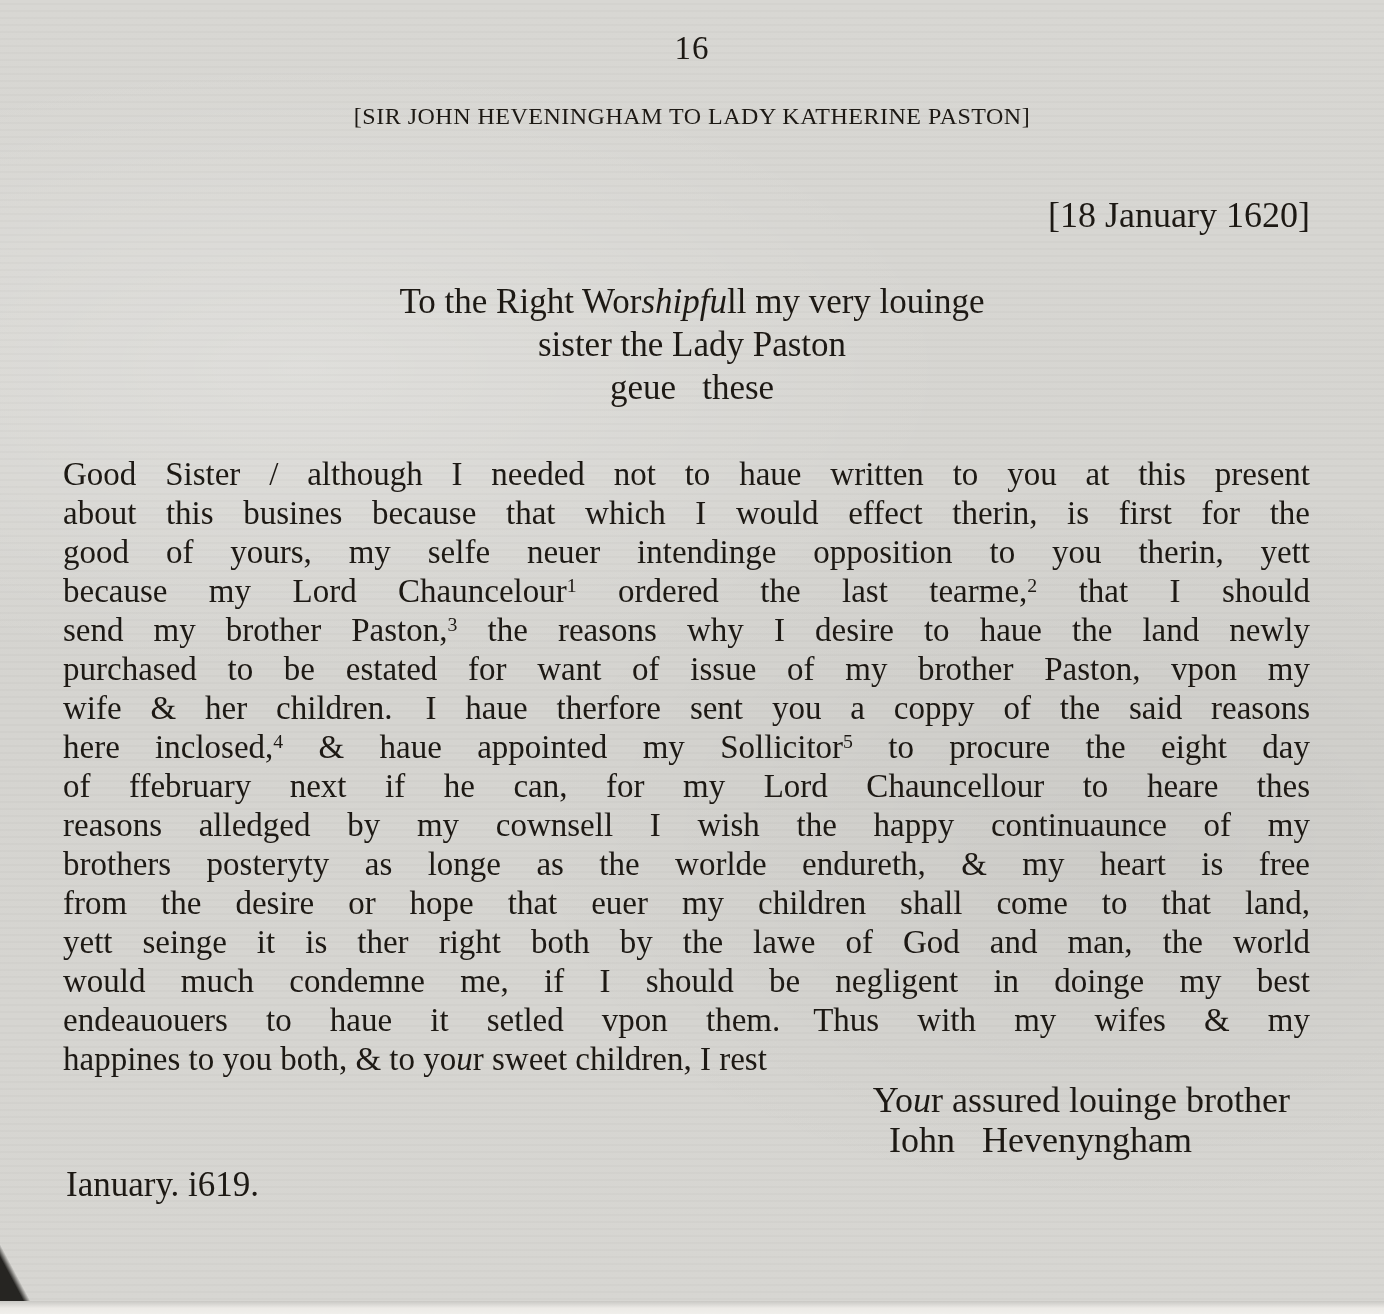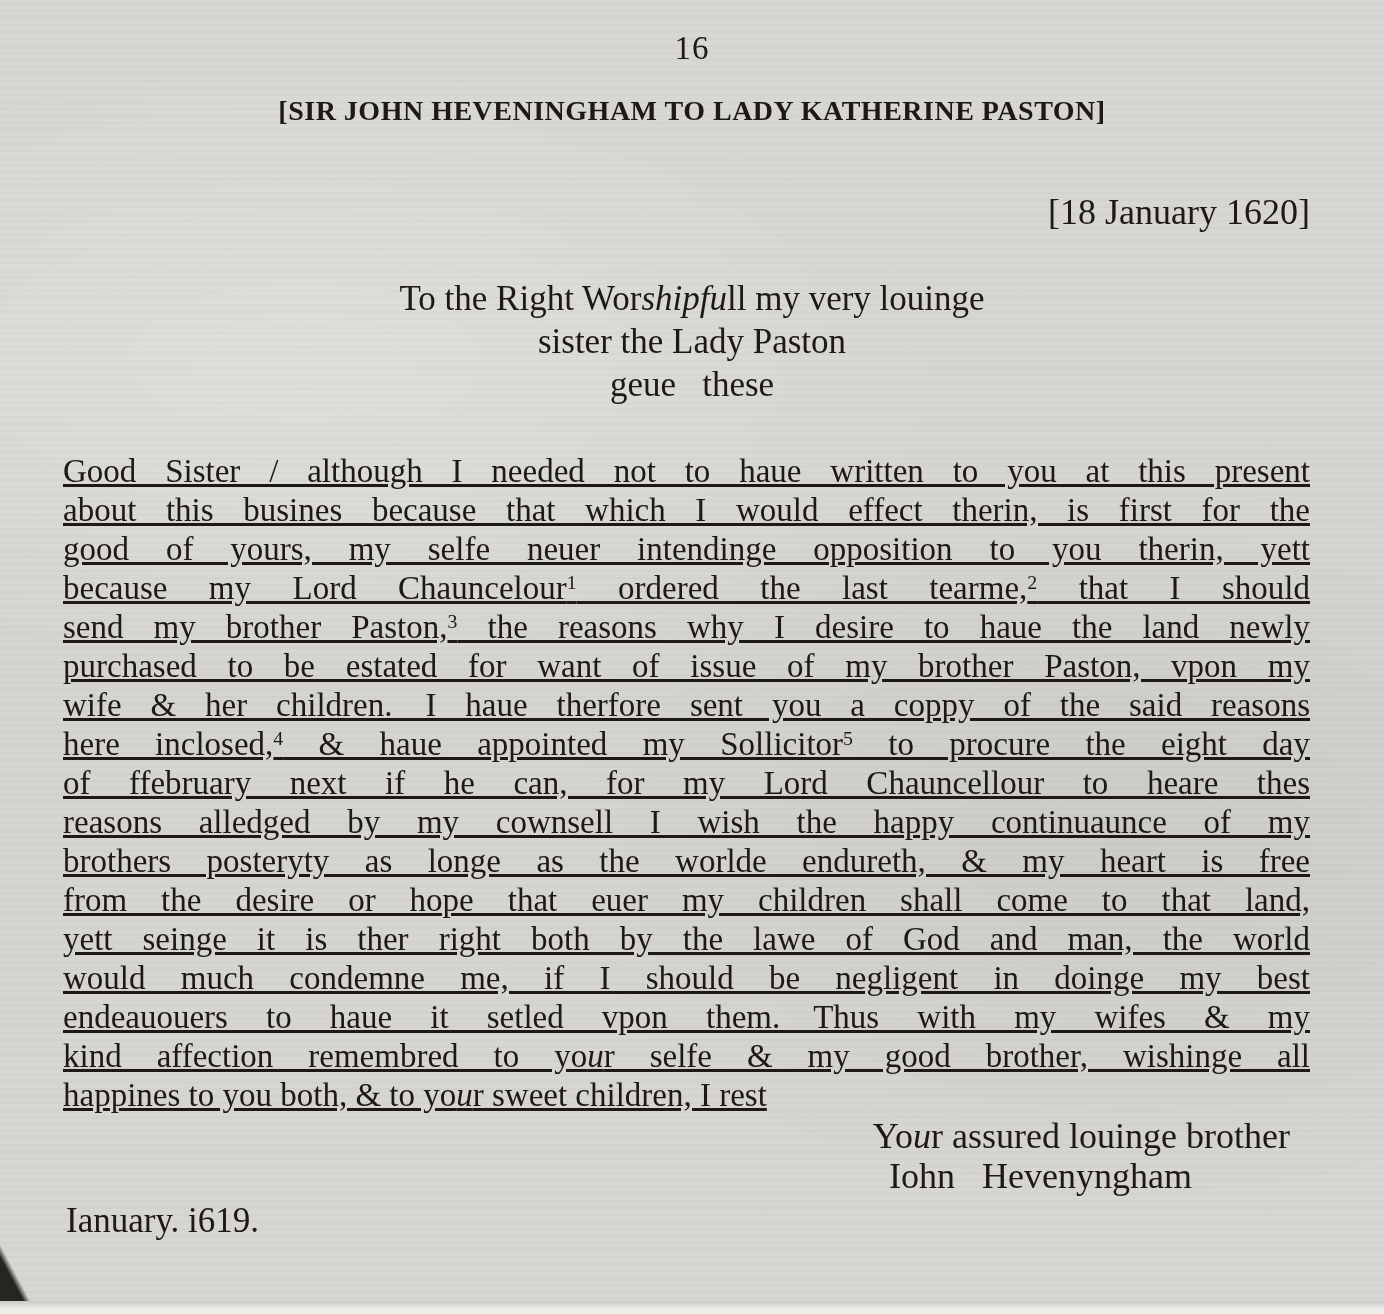--- a/index.html
+++ b/index.html
@@ -43,44 +43,43 @@
     position: relative;
     z-index: 1;
   }
   .page-number {
     text-align: center;
     padding-top: 30px;
     font-size: 33px;
     letter-spacing: 1px;
   }
   .heading {
-    margin-top: 28px;
+    margin-top: 36px;
     text-align: center;
-    font-size: 28px;
+    font-size: 24px;
     white-space: nowrap;
     letter-spacing: 0.5px;
-    font-weight: bold;
+    font-weight: normal;
   }
   .date-line {
     margin-top: 64px;
     text-align: right;
     padding-right: 74px;
     font-size: 36px;
   }
   .address {
     margin-top: 44px;
     text-align: center;
     font-size: 35px;
     line-height: 43px;
   }
   .letter-body {
     margin: 46px 74px 0 63px;
     font-size: 33px;
     line-height: 39px;
-    text-decoration: underline;
   }
   .letter-body .line.just {
     text-align: justify;
     text-align-last: justify;
   }
   .signature {
     font-size: 36px;
     line-height: 40px;
     margin-top: 1px;
   }
@@ -129,21 +128,20 @@
       <div class="line just"><span>purchased to be estated for want of issue of my brother Paston, vpon my</span></div>
       <div class="line just"><span>wife &amp; her children. I haue therfore sent you a coppy of the said reasons</span></div>
       <div class="line just"><span>here inclosed,</span><span class="sup">4</span><span> &amp; haue appointed my Sollicitor</span><span class="sup">5</span><span> to procure the eight day</span></div>
       <div class="line just"><span>of ffebruary next if he can, for my Lord Chauncellour to heare thes</span></div>
       <div class="line just"><span>reasons alledged by my cownsell I wish the happy continuaunce of my</span></div>
       <div class="line just"><span>brothers posteryty as longe as the worlde endureth, &amp; my heart is free</span></div>
       <div class="line just"><span>from the desire or hope that euer my children shall come to that land,</span></div>
       <div class="line just"><span>yett seinge it is ther right both by the lawe of God and man, the world</span></div>
       <div class="line just"><span>would much condemne me, if I should be negligent in doinge my best</span></div>
       <div class="line just"><span>endeauouers to haue it setled vpon them. Thus with my wifes &amp; my</span></div>
-      <div class="line just"><span>kind affection remembred to yo</span><span class="it">u</span><span>r selfe &amp; my good brother, wishinge all</span></div>
       <div class="line"><span>happines to you both, &amp; to yo</span><span class="it">u</span><span>r sweet children, I rest</span></div>
     </div>
 
   <div class="signature">
       <div class="line sig-1"><span>Yo</span><span class="it">u</span><span>r assured louinge brother</span></div>
       <div class="line sig-2"><span>Iohn  Hevenyngham</span></div>
     </div>
 
   <div class="closing">
       <div class="line"><span>Ianuary. i619.</span></div>

